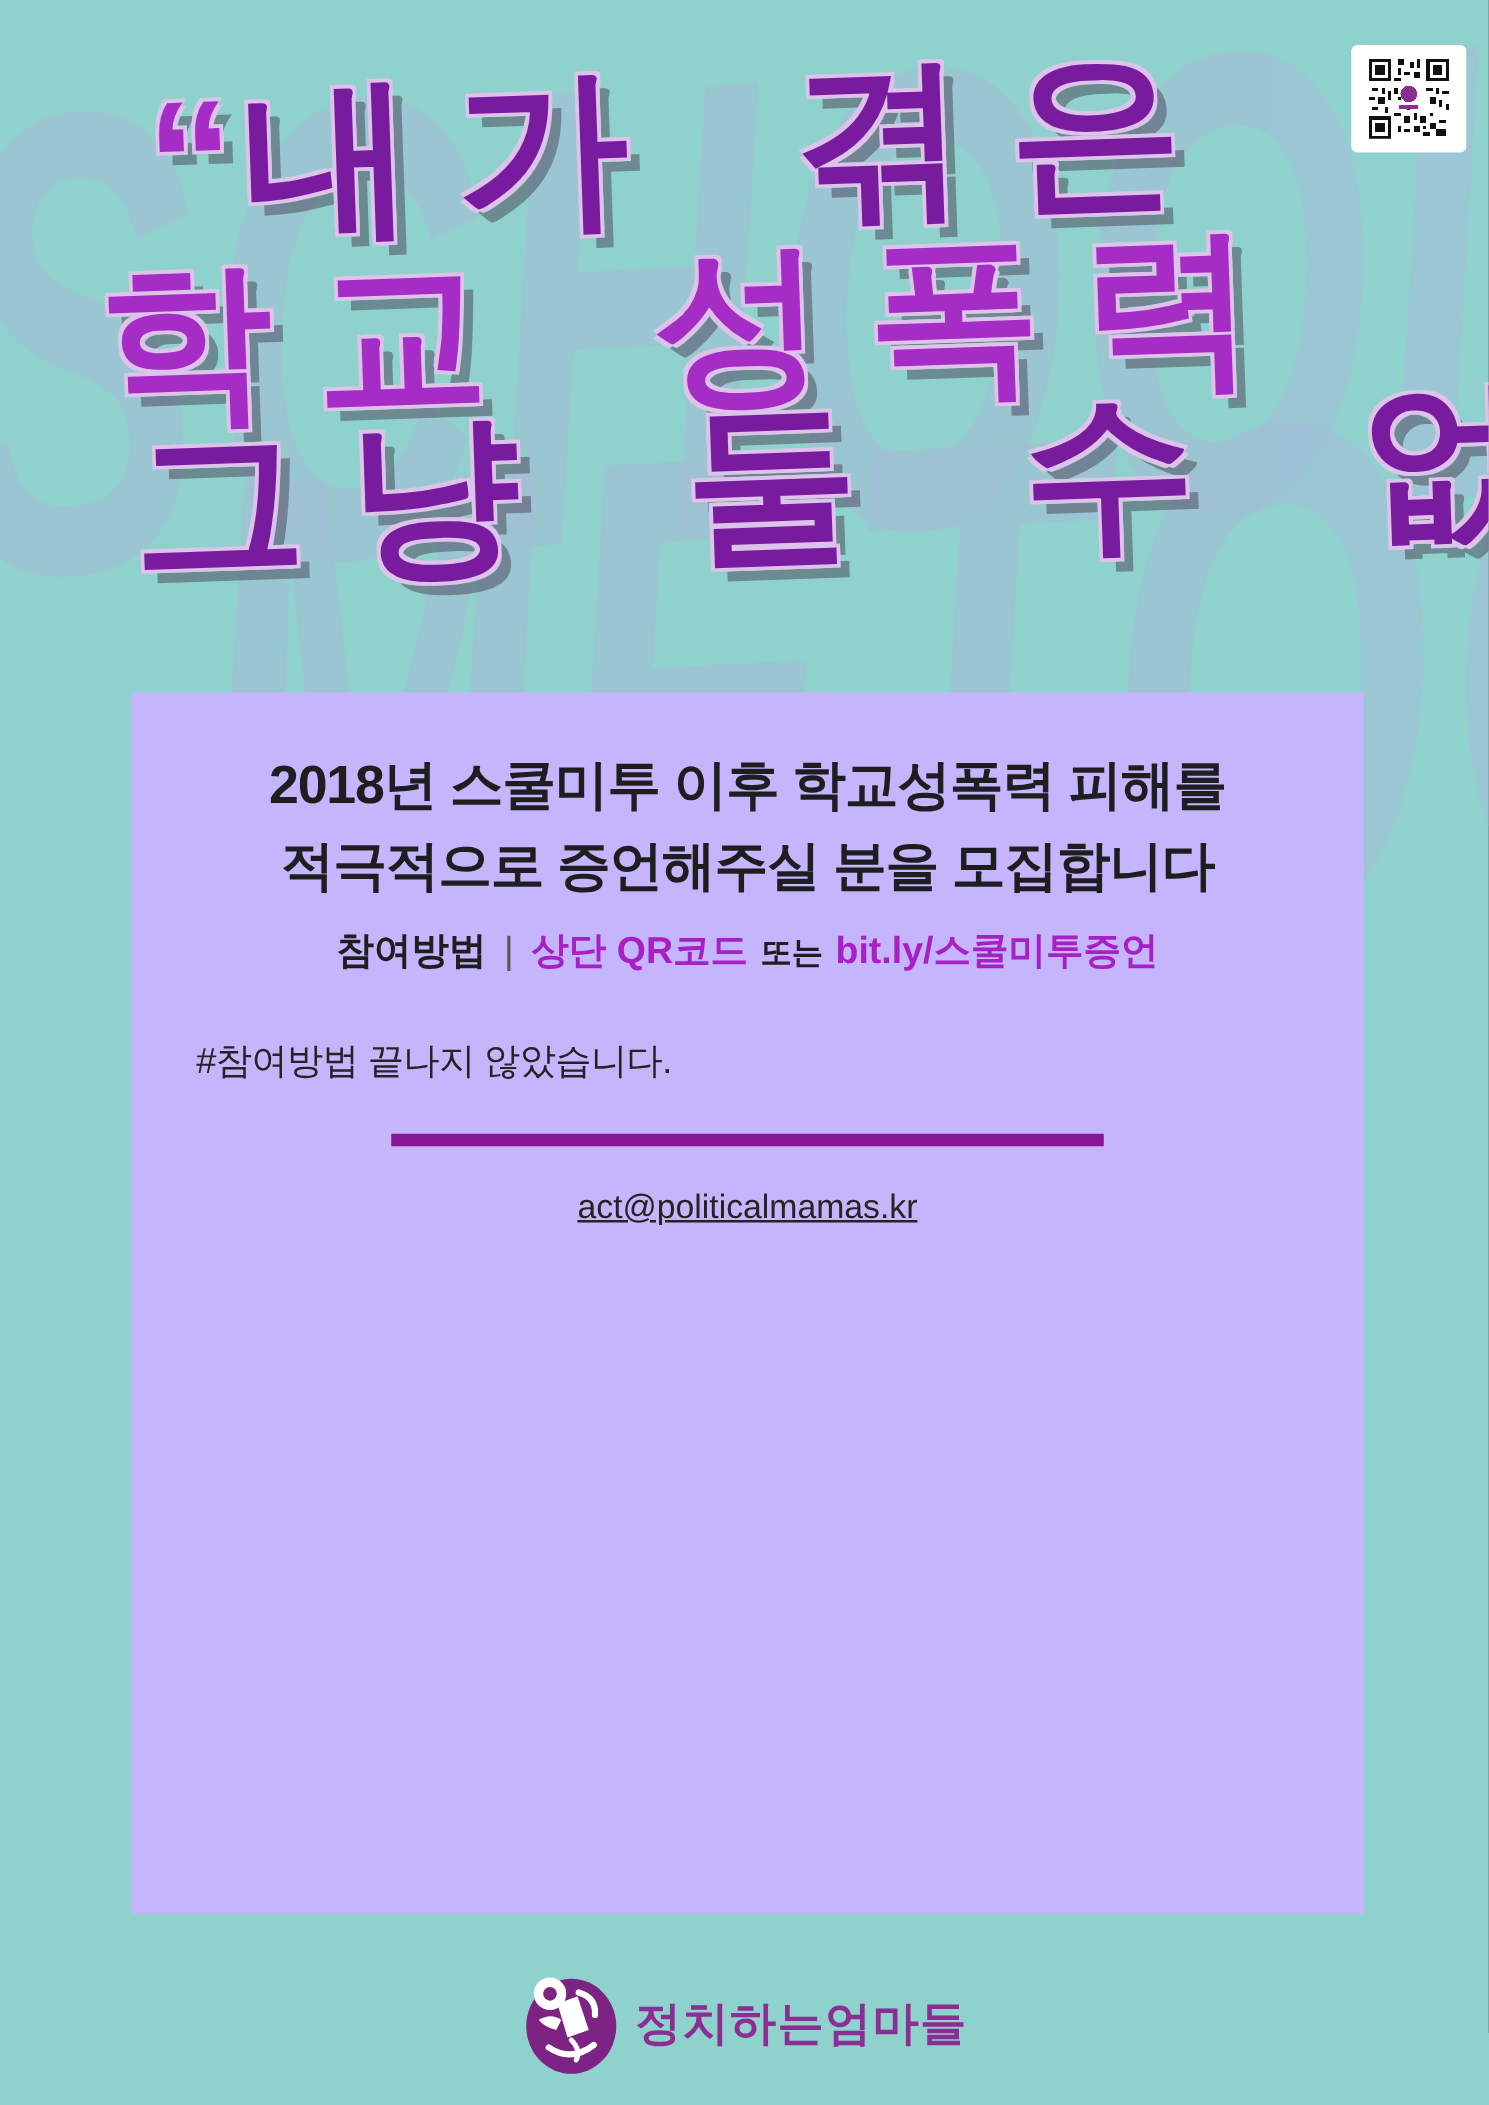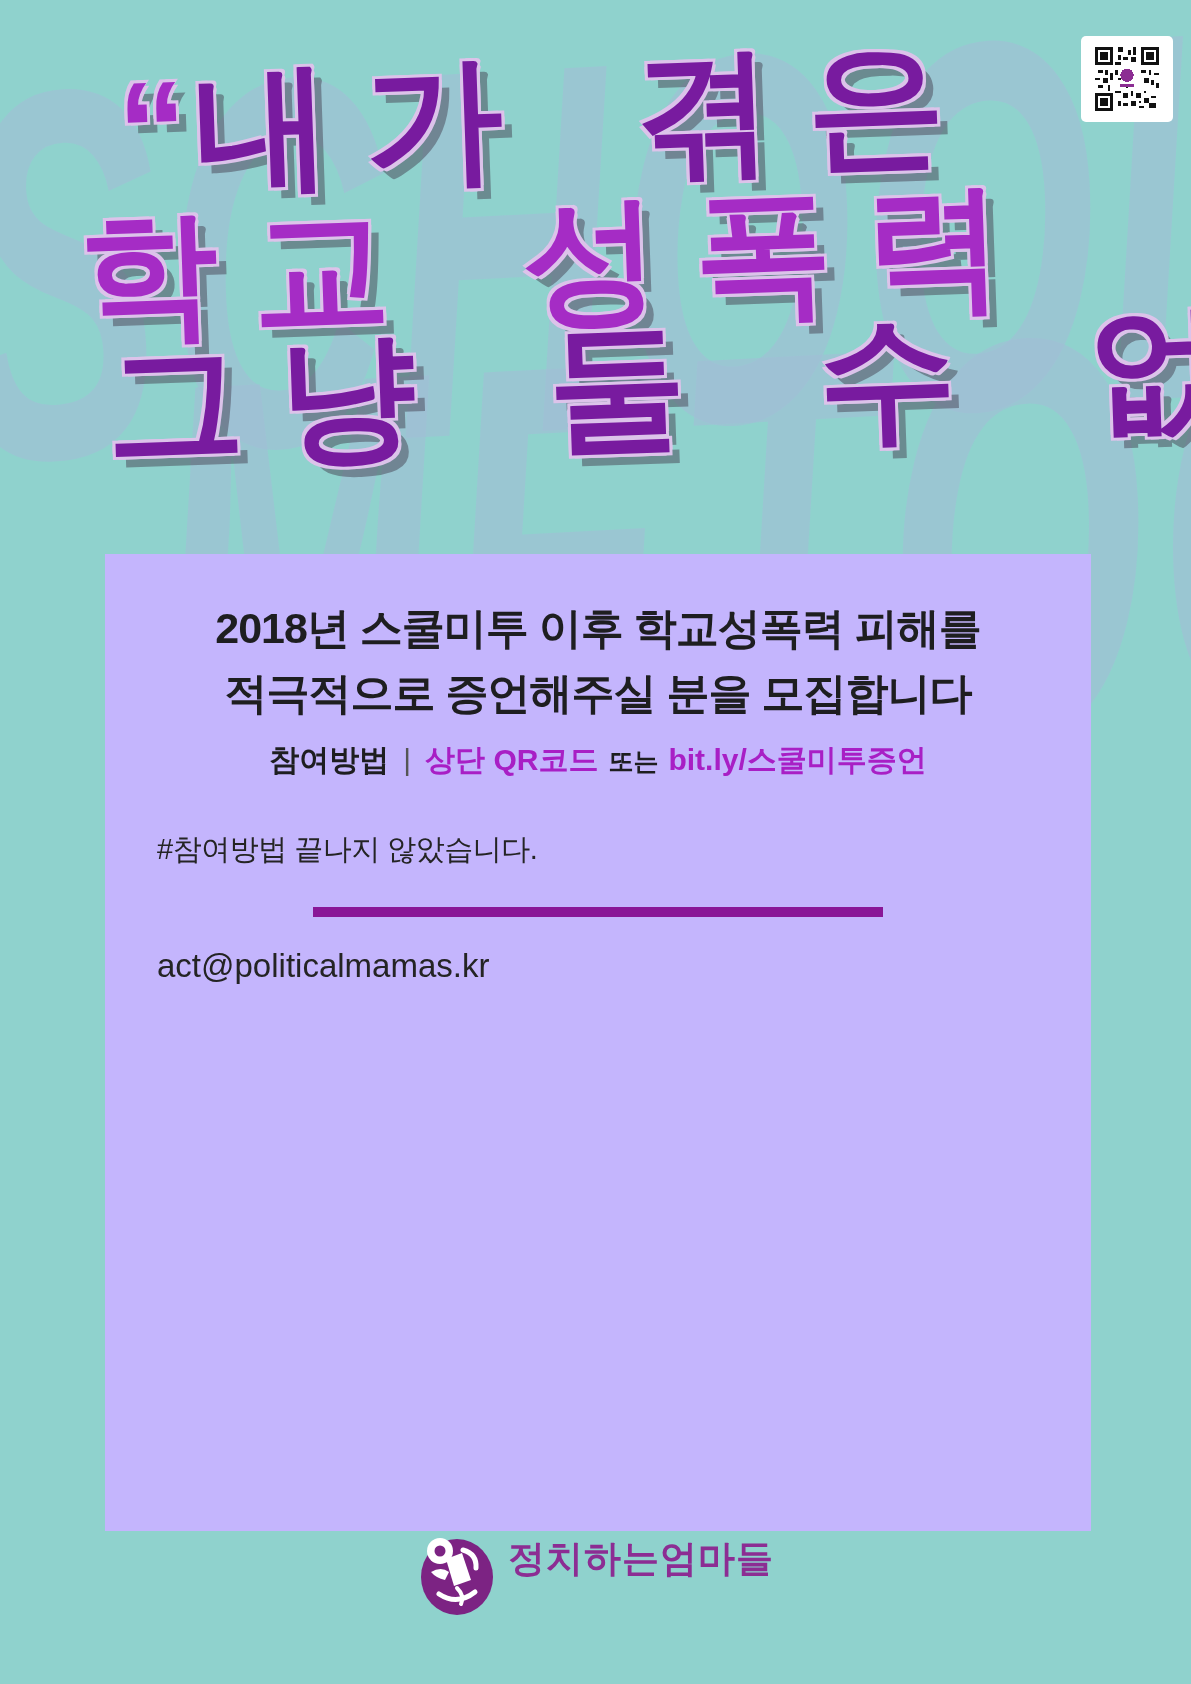--- a/index.html
+++ b/index.html
@@ -108,29 +108,32 @@
   .p-first{margin-top:46px;}
   .p-gap{margin-top:33px;}
   .p-cont{margin-top:0;}
   .divider{
     width:570px;height:10px;
     margin:36px auto 0 auto;
     background:#891697;
   }
   .contact{
     margin-top:24px;
-    font-size:33px;
+    text-align:center;
+    font-size:27px;
     line-height:49px;
     color:#242424;
+    text-decoration:underline;
   }
   
   .footer-logo{
     position:absolute;
-    left:0;right:0;top:1534px;
+    left:0;right:0;top:1578px;
     display:flex;
+    align-items:center;
     justify-content:center;
     gap:11px;
     z-index:2;
   }
   .logo-text{
     font-size:37px;
     font-weight:bold;
     color:#8c2d93;
     letter-spacing:1px;
   }

